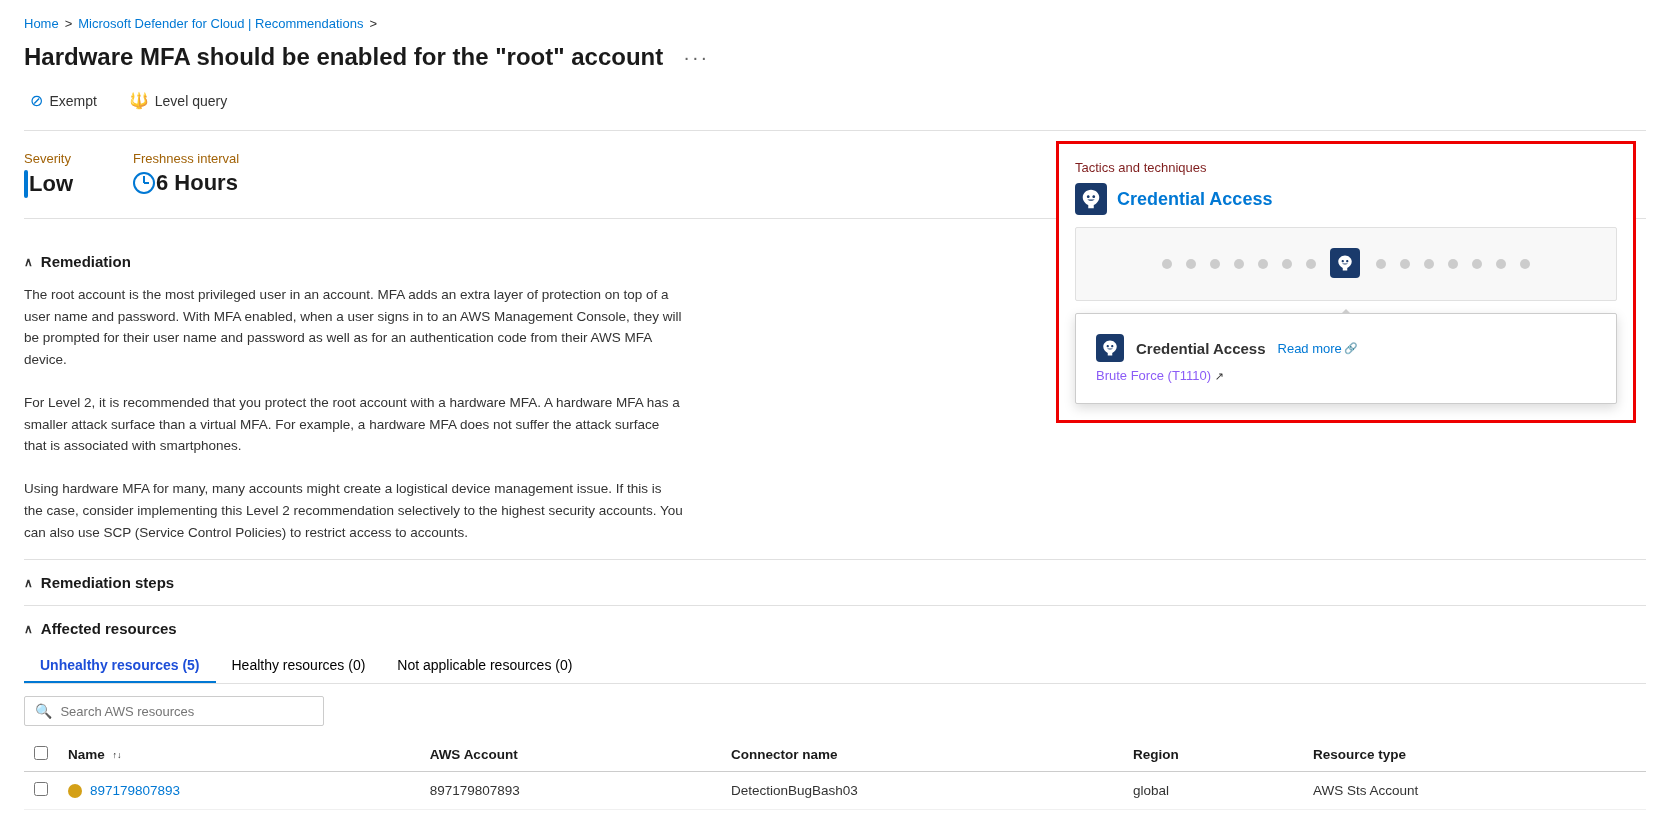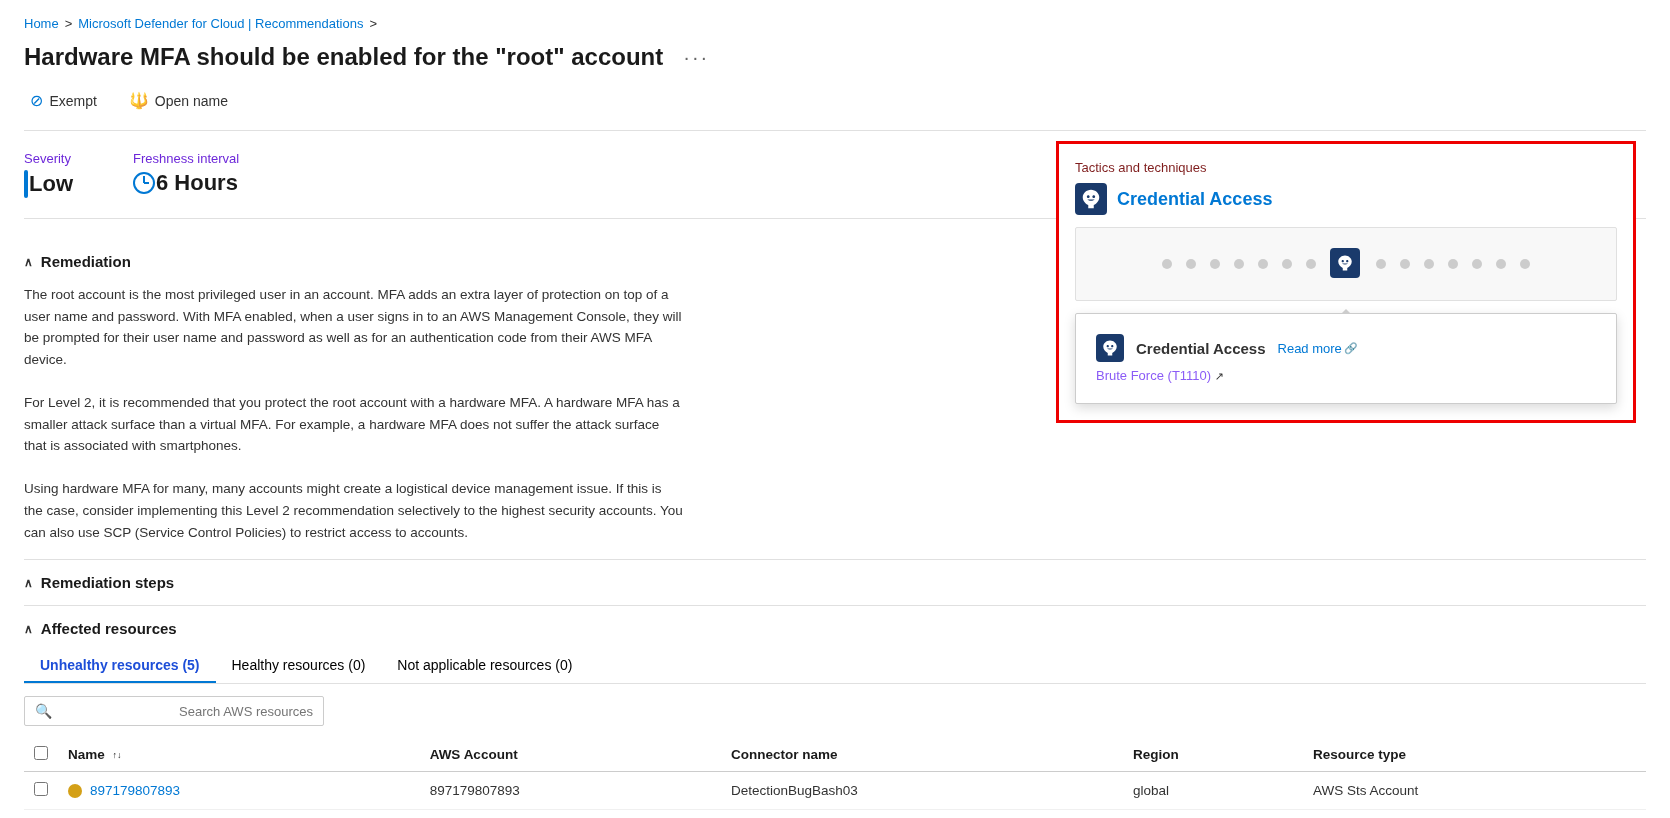--- a/index.html
+++ b/index.html
@@ -80,21 +80,21 @@
       display: flex;
       gap: 60px;
       margin-bottom: 20px;
       padding-bottom: 20px;
       border-bottom: 1px solid #e0e0e0;
       position: relative;
     }
     .info-item {}
     .info-label {
       font-size: 13px;
-      color: #6d28d9;
+      color: #a16207;
       margin-bottom: 4px;
     }
     .info-value {
       font-size: 22px;
       font-weight: 600;
       color: #1a1a1a;
       display: flex;
       align-items: center;
       gap: 1px;
     }
@@ -341,21 +341,20 @@
       color: #666;
       font-size: 14px;
     }
     .search-input {
       border: none;
       outline: none;
       font-size: 13px;
       color: #333;
       width: 100%;
       background: transparent;
-      text-align: right;
     }
 
     
     .resources-table {
       width: 100%;
       border-collapse: collapse;
       font-size: 13.5px;
     }
     .resources-table th {
       text-align: left;
@@ -425,21 +424,21 @@
     <span class="ellipsis">···</span>
   </h1>
 
   <div class="toolbar">
     <button class="toolbar-btn">
       <span class="icon">⊘</span>
       <span>Exempt</span>
     </button>
     <button class="toolbar-btn">
       <span class="icon" style="color:#0078d4;">🔱</span>
-      <span>Open name</span>
+      <span>Level query</span>
     </button>
   </div>
 
   <div class="info-grid">
 
     <div class="info-item">
       <div class="info-label">Severity</div>
       <div class="info-value">
         <span class="severity-bar"></span>
         <span>Low</span>

